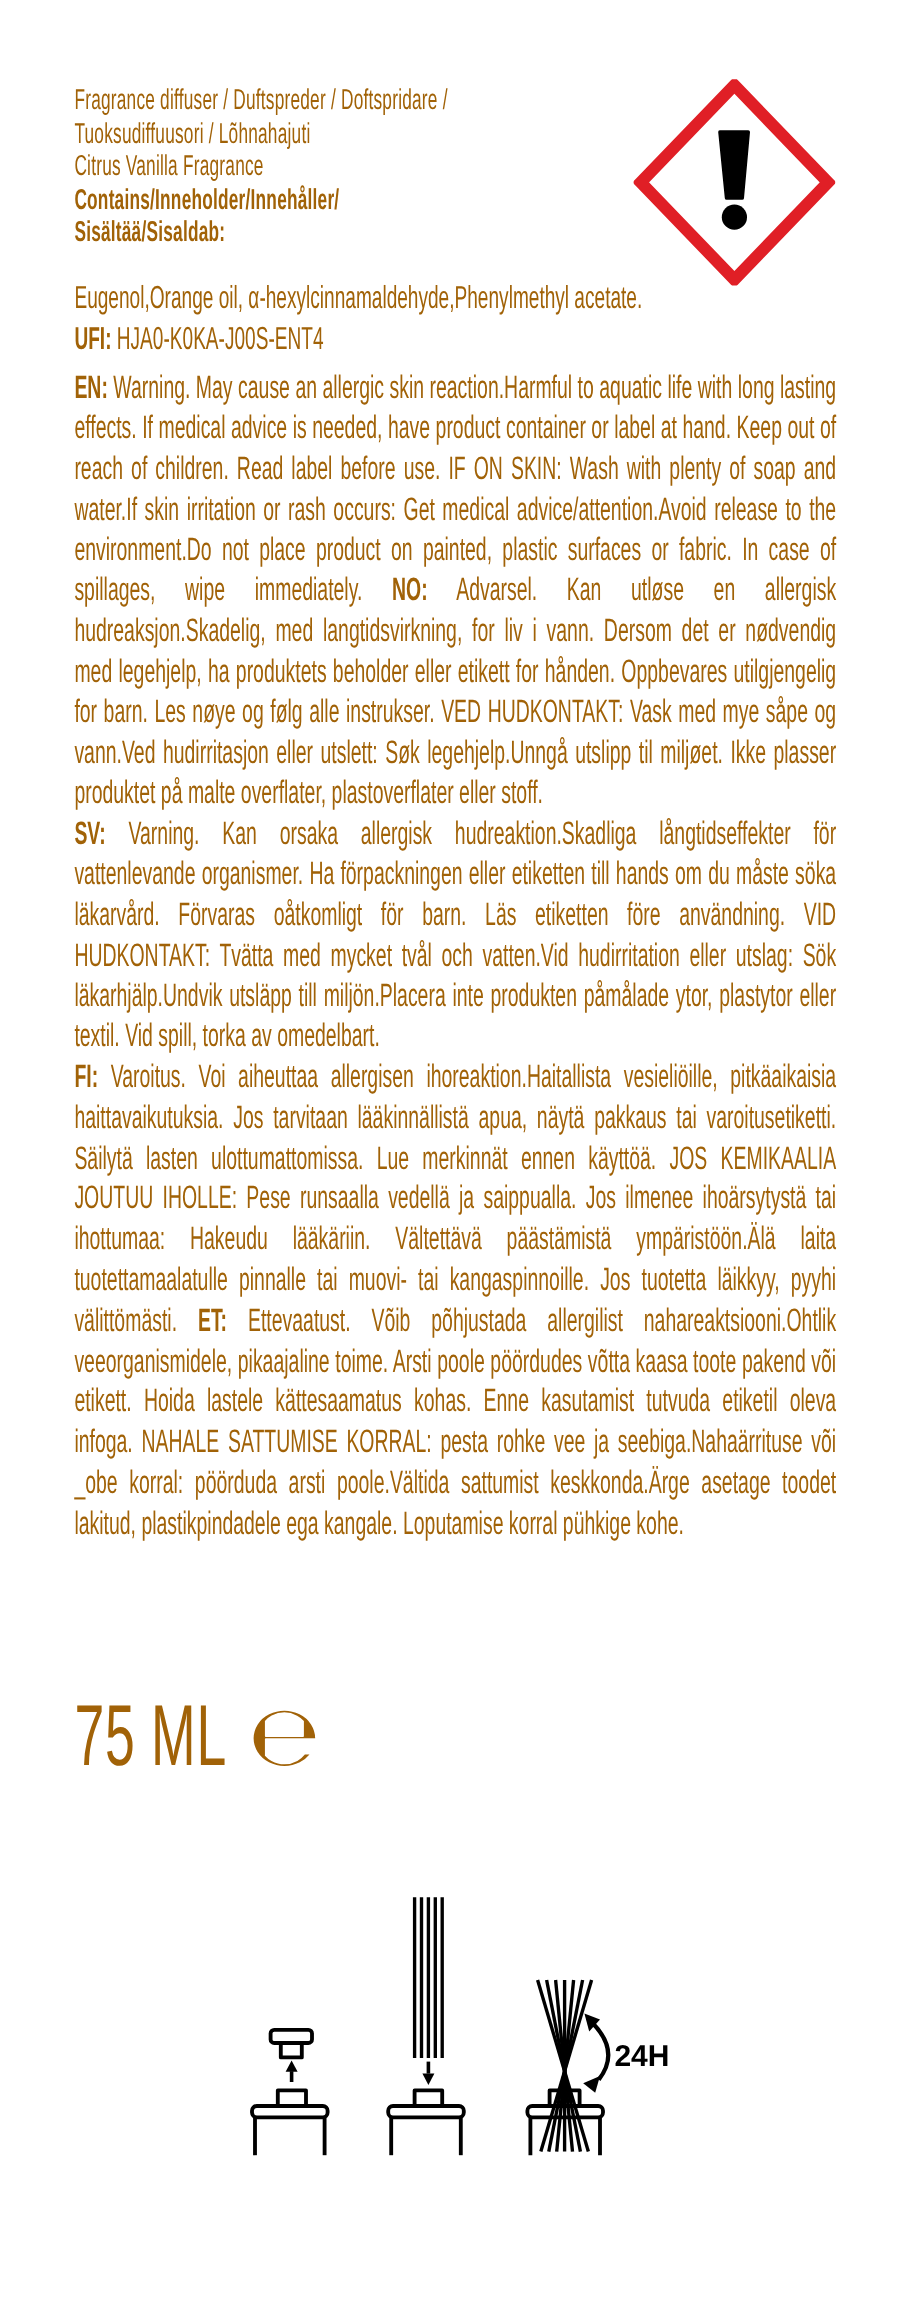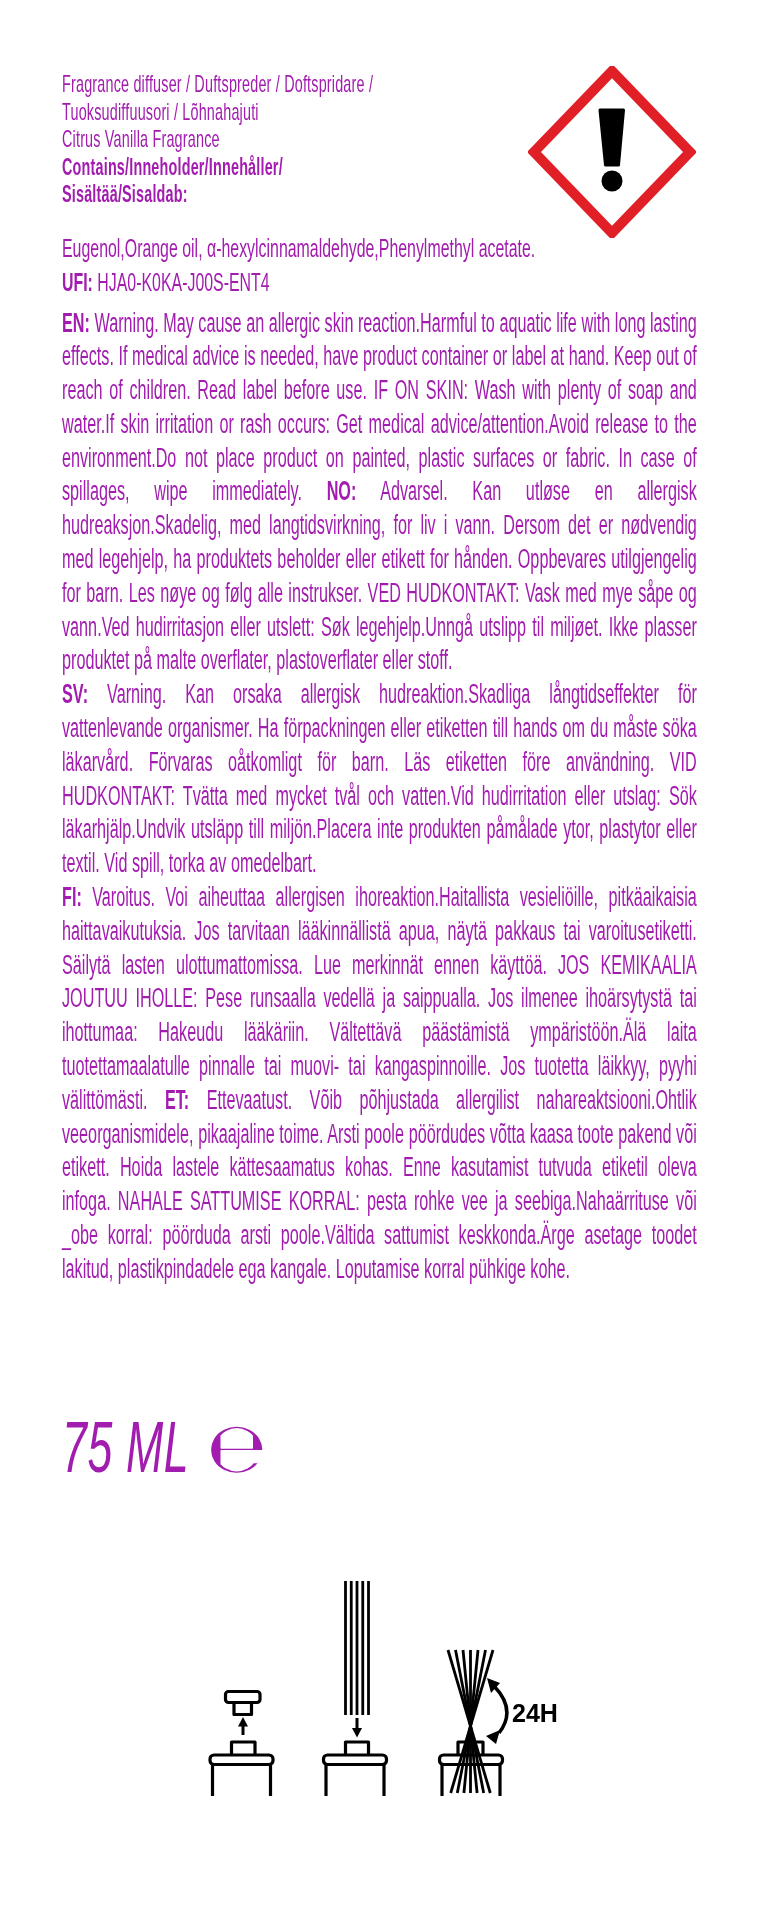--- a/index.html
+++ b/index.html
@@ -1,34 +1,34 @@
 <!DOCTYPE html>
 <html><head>
 <meta charset="utf-8">
 <style>
   html,body{margin:0;padding:0;background:#ffffff;}
-  .label{position:relative;width:769px;height:1920px;background:#ffffff;color:#a21caf;
+  .label{position:relative;width:769px;height:1920px;background:#ffffff;color:#a16207;
          font-family:"Liberation Sans",sans-serif;overflow:hidden;}
 
   
   .condensed{position:absolute;left:62px;top:70px;width:1058px;
              transform:scaleX(0.6);transform-origin:0 0;}
   .prod-line{font-size:24px;line-height:27.5px;letter-spacing:0.3px;}
   .bold-line{font-weight:700;}
   .ingredients{margin:23px 0 0 0;font-size:26.5px;line-height:34px;}
   .ufi{margin:0;font-size:26.5px;line-height:34px;}
   .lang{font-weight:700;}
   .warnings{margin-top:8px;font-size:27px;line-height:33.8px;text-align:justify;}
   .warnings p{margin:0;}
 
   
   .ghs{position:absolute;left:528px;top:66px;width:168px;height:172px;}
 
   
-  .volume{position:absolute;left:62px;top:1404px;white-space:nowrap;font-style:italic;}
+  .volume{position:absolute;left:62px;top:1404px;white-space:nowrap;}
   .vol-amount{display:inline-block;font-size:72px;line-height:1.2;letter-spacing:1px;
               transform:scaleX(0.62);transform-origin:0 0;margin-right:-68px;}
   .esign{font-family:"DejaVu Sans",sans-serif;font-size:70px;line-height:1.2;
          margin-left:8px;vertical-align:baseline;}
 
   
   .usage{position:absolute;left:168px;top:1550px;width:420px;height:260px;}
   .usage .st{stroke:#000;stroke-width:3.2;fill:none;stroke-linejoin:round;}
   .usage .thin{stroke:#000;stroke-width:3;fill:none;}
   .usage .reed{stroke:#000;stroke-width:2.8;fill:none;}

